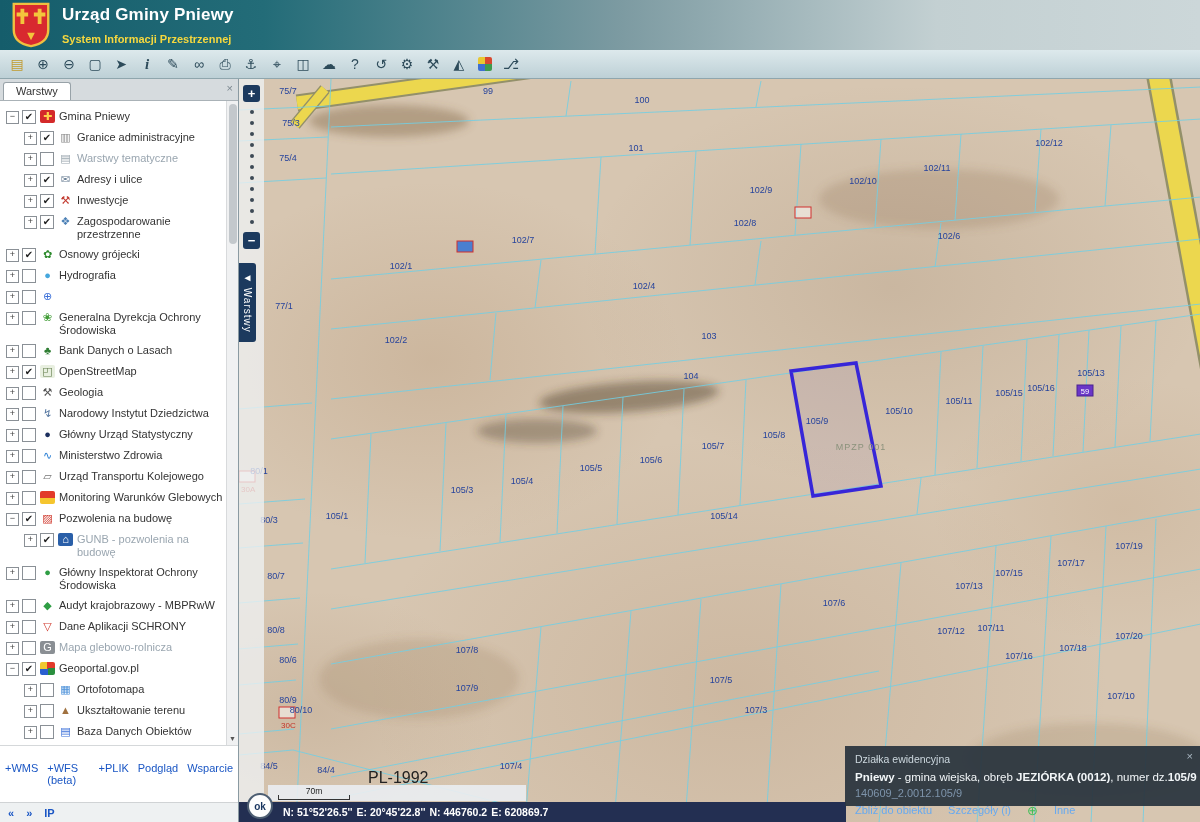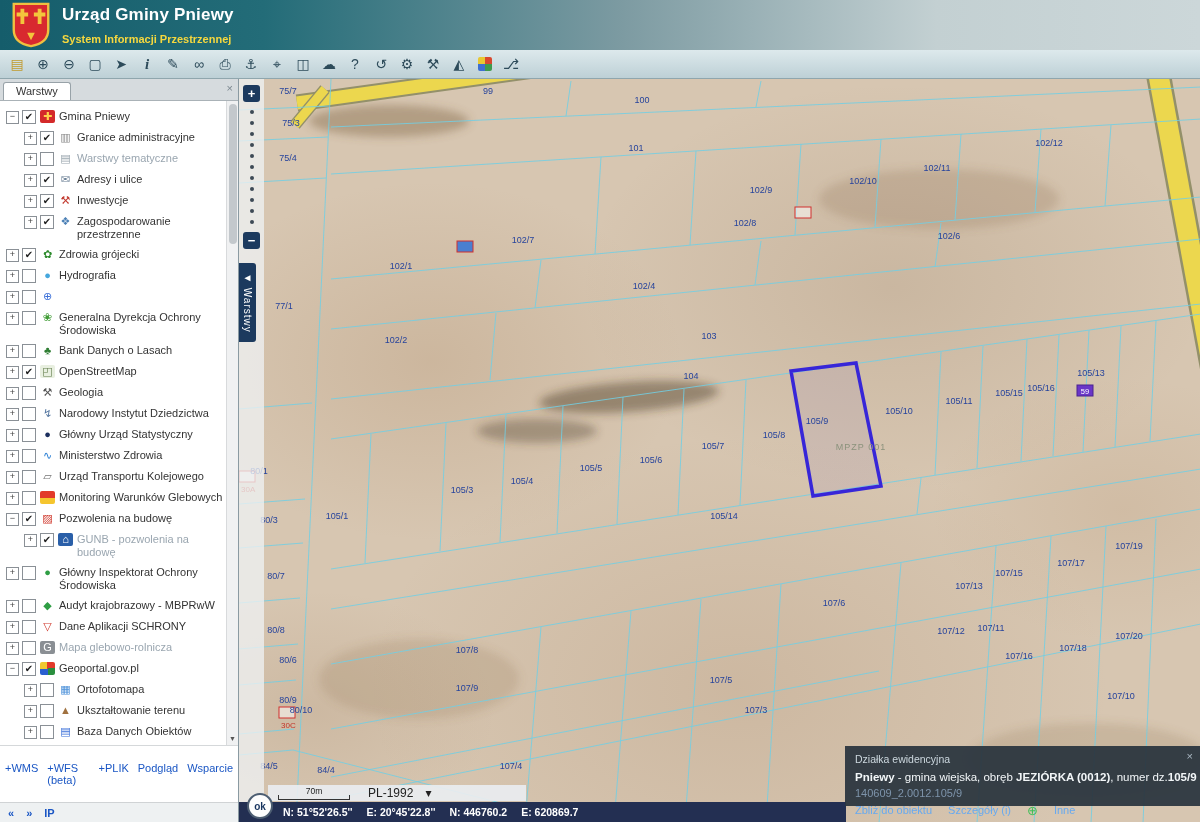--- a/index.html
+++ b/index.html
@@ -78,27 +78,27 @@
   .zdot{width:4px;height:4px;border-radius:50%;background:#3d4a55;cursor:pointer;}
   .vtab{margin-top:14px;background:#1c3a5e;color:#fff;font-size:10px;border-radius:0 3px 3px 0;
     writing-mode:vertical-rl;padding:9px 3px;letter-spacing:1px;cursor:pointer;align-self:flex-start;}
 
   
   .scalebar{position:absolute;left:29px;bottom:21px;height:16px;width:238px;z-index:4;
     display:flex;align-items:center;gap:18px;background:rgba(233,237,240,.92);padding:0 10px;}
   .scale-vis{display:flex;flex-direction:column;align-items:center;}
   .scale-num{font-size:8.5px;color:#222;line-height:8px;}
   .scale-line{width:70px;height:4px;border:1px solid #333;border-top:none;}
-  .proj{display:flex;align-items:center;gap:12px;font-size:12px;color:#222;cursor:pointer;}
+  .proj{display:flex;align-items:center;gap:12px;font-size:16px;color:#222;cursor:pointer;flex-direction:column;}
   .statusbar{position:absolute;left:0;bottom:0;width:607px;height:20px;background:#232f52;z-index:5;
     display:flex;align-items:center;color:#fff;}
   .okbtn{position:absolute;left:8px;top:-9px;width:22px;height:22px;border-radius:50%;background:#fdfdfd;
     border:2px solid #4d5e72;color:#16335e;font-size:10px;font-weight:bold;display:flex;align-items:center;
     justify-content:center;cursor:pointer;z-index:7;}
-  .coords{display:flex;gap:14px;margin-left:44px;font-size:10.5px;font-weight:bold;white-space:nowrap;}
+  .coords{display:flex;gap:4px;margin-left:44px;font-size:10.5px;font-weight:bold;white-space:nowrap;}
 
   
   .info-panel{position:absolute;right:0;bottom:16px;width:355px;height:60px;z-index:6;box-sizing:border-box;
     background:rgba(42,53,63,.94);color:#e8eef2;padding:7px 10px 8px;}
   .ip-title{font-size:10.5px;color:#ccd7de;}
   .ip-close{position:absolute;top:4px;right:7px;color:#aab8c2;font-size:11px;cursor:pointer;}
   .ip-desc{margin-top:6px;color:#f2f6f8;font-size:11.5px;white-space:nowrap;text-align:center;}
   .ip-desc b{font-weight:bold;}
   .ip-code{margin-top:4px;color:#7e94ab;font-size:11px;}
   .ip-links{margin-top:5px;display:flex;align-items:center;gap:16px;font-size:11px;}
@@ -189,21 +189,21 @@
             <div class="trow lvl1">
               <span class="expander">+</span>
               <span class="cbx">✔</span>
               <span class="licon" style="color: rgb(74, 127, 181);">❖</span>
               <span class="tlabel">Zagospodarowanie przestrzenne</span>
             </div>
             <div class="trow lvl0">
               <span class="expander">+</span>
               <span class="cbx">✔</span>
               <span class="licon" style="color: rgb(46, 139, 46);">✿</span>
-              <span class="tlabel">Zdrowia grójecki</span>
+              <span class="tlabel">Osnowy grójecki</span>
             </div>
             <div class="trow lvl0">
               <span class="expander">+</span>
               <span class="cbx"></span>
               <span class="licon" style="color: rgb(70, 167, 221);">●</span>
               <span class="tlabel">Hydrografia</span>
             </div>
             <div class="trow lvl0">
               <span class="expander">+</span>
               <span class="cbx"></span>

